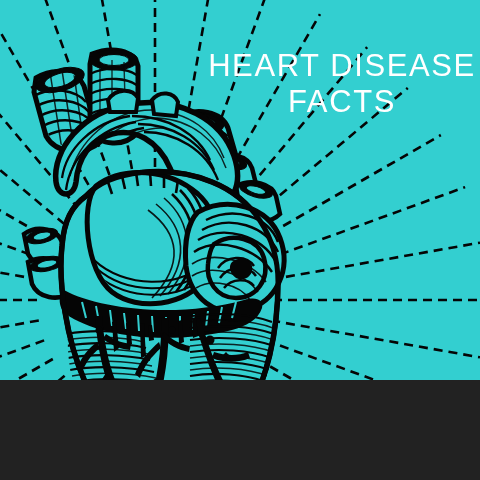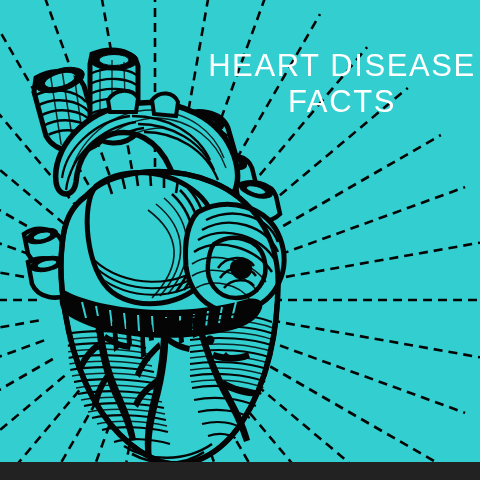--- a/index.html
+++ b/index.html
@@ -4,21 +4,21 @@
 <title>Heart Disease Facts</title>
 <style>
   html, body {
     margin: 0;
     padding: 0;
     background: #222;
   }
   #poster {
     position: relative;
     width: 480px;
-    height: 462px;
+    height: 380px;
     overflow: hidden;
     background: #33cfd0;
     font-family: "Liberation Sans", sans-serif;
   }
   #poster-bg {
     position: absolute;
     inset: 0;
     background: #33cfd0;
   }
   #sunburst-layer,

